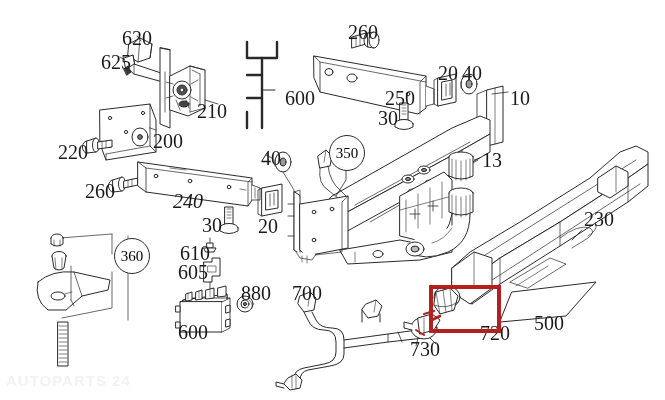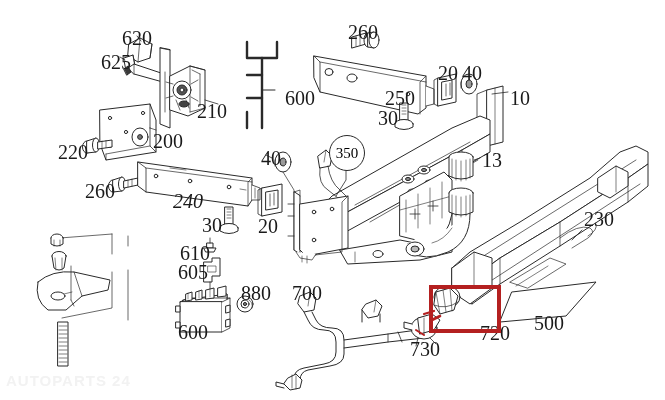--- a/index.html
+++ b/index.html
@@ -424,18 +424,19 @@
   <div class="lbl" style="left:180px;top:243px;">610</div>
   <div class="lbl" style="left:178px;top:262px;">605</div>
   <div class="lbl" style="left:178px;top:322px;">600</div>
   <div class="lbl" style="left:241px;top:283px;">880</div>
   <div class="lbl" style="left:292px;top:283px;">700</div>
   <div class="lbl" style="left:480px;top:305px;margin-top:18px;">720</div>
   <div class="lbl" style="left:410px;top:339px;">730</div>
   <div class="lbl" style="left:534px;top:313px;">500</div>
 
   <div class="callout-circle" style="left:329px;top:135px;">350</div>
+  <div class="callout-circle" style="left:114px;top:238px;">360</div>
 
   <div id="highlight-box" style="left: 429px; top: 285px; width: 72px; height: 48px; border-color: rgb(180, 32, 32);"></div>
 
   <div id="watermark">AUTOPARTS 24</div>
 
 </div>
 
 </body></html>

